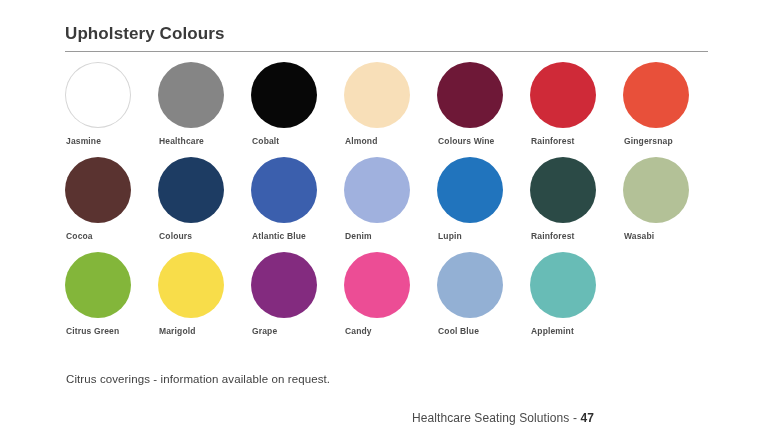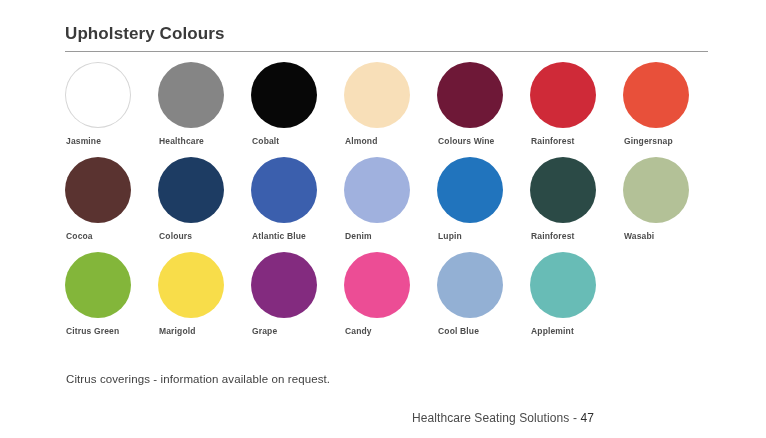--- a/index.html
+++ b/index.html
@@ -94,21 +94,21 @@
   
   .page-footer {
     position: absolute;
     right: 44px;
     top: 411px;
     font-size: 12px;
     color: #4a4a4a;
     letter-spacing: 0.1px;
   }
   .page-footer .page-number {
-    font-weight: normal;
+    font-weight: bold;
     color: #2e2e2e;
   }
 </style>
 </head>
 <body>
 
 <div class="slide">
 
   <div class="title-block">
     <h1 class="page-title">Upholstery Colours</h1>

